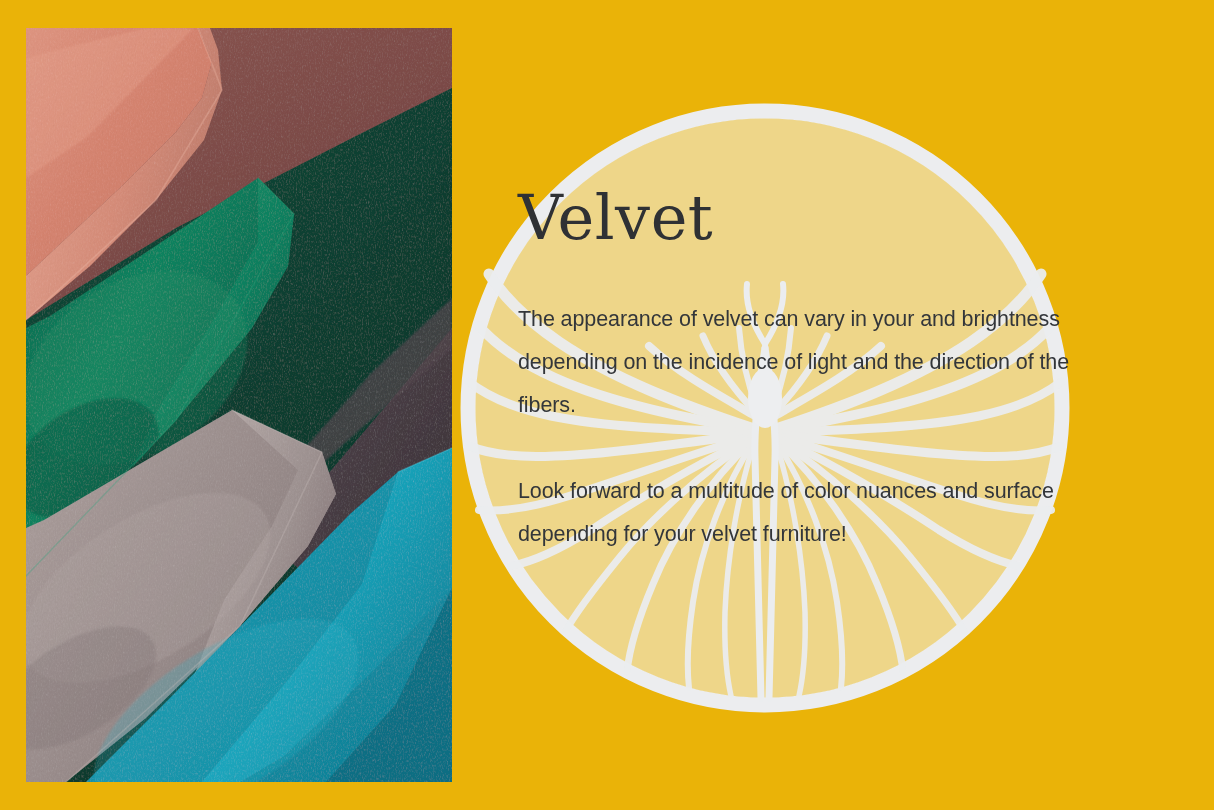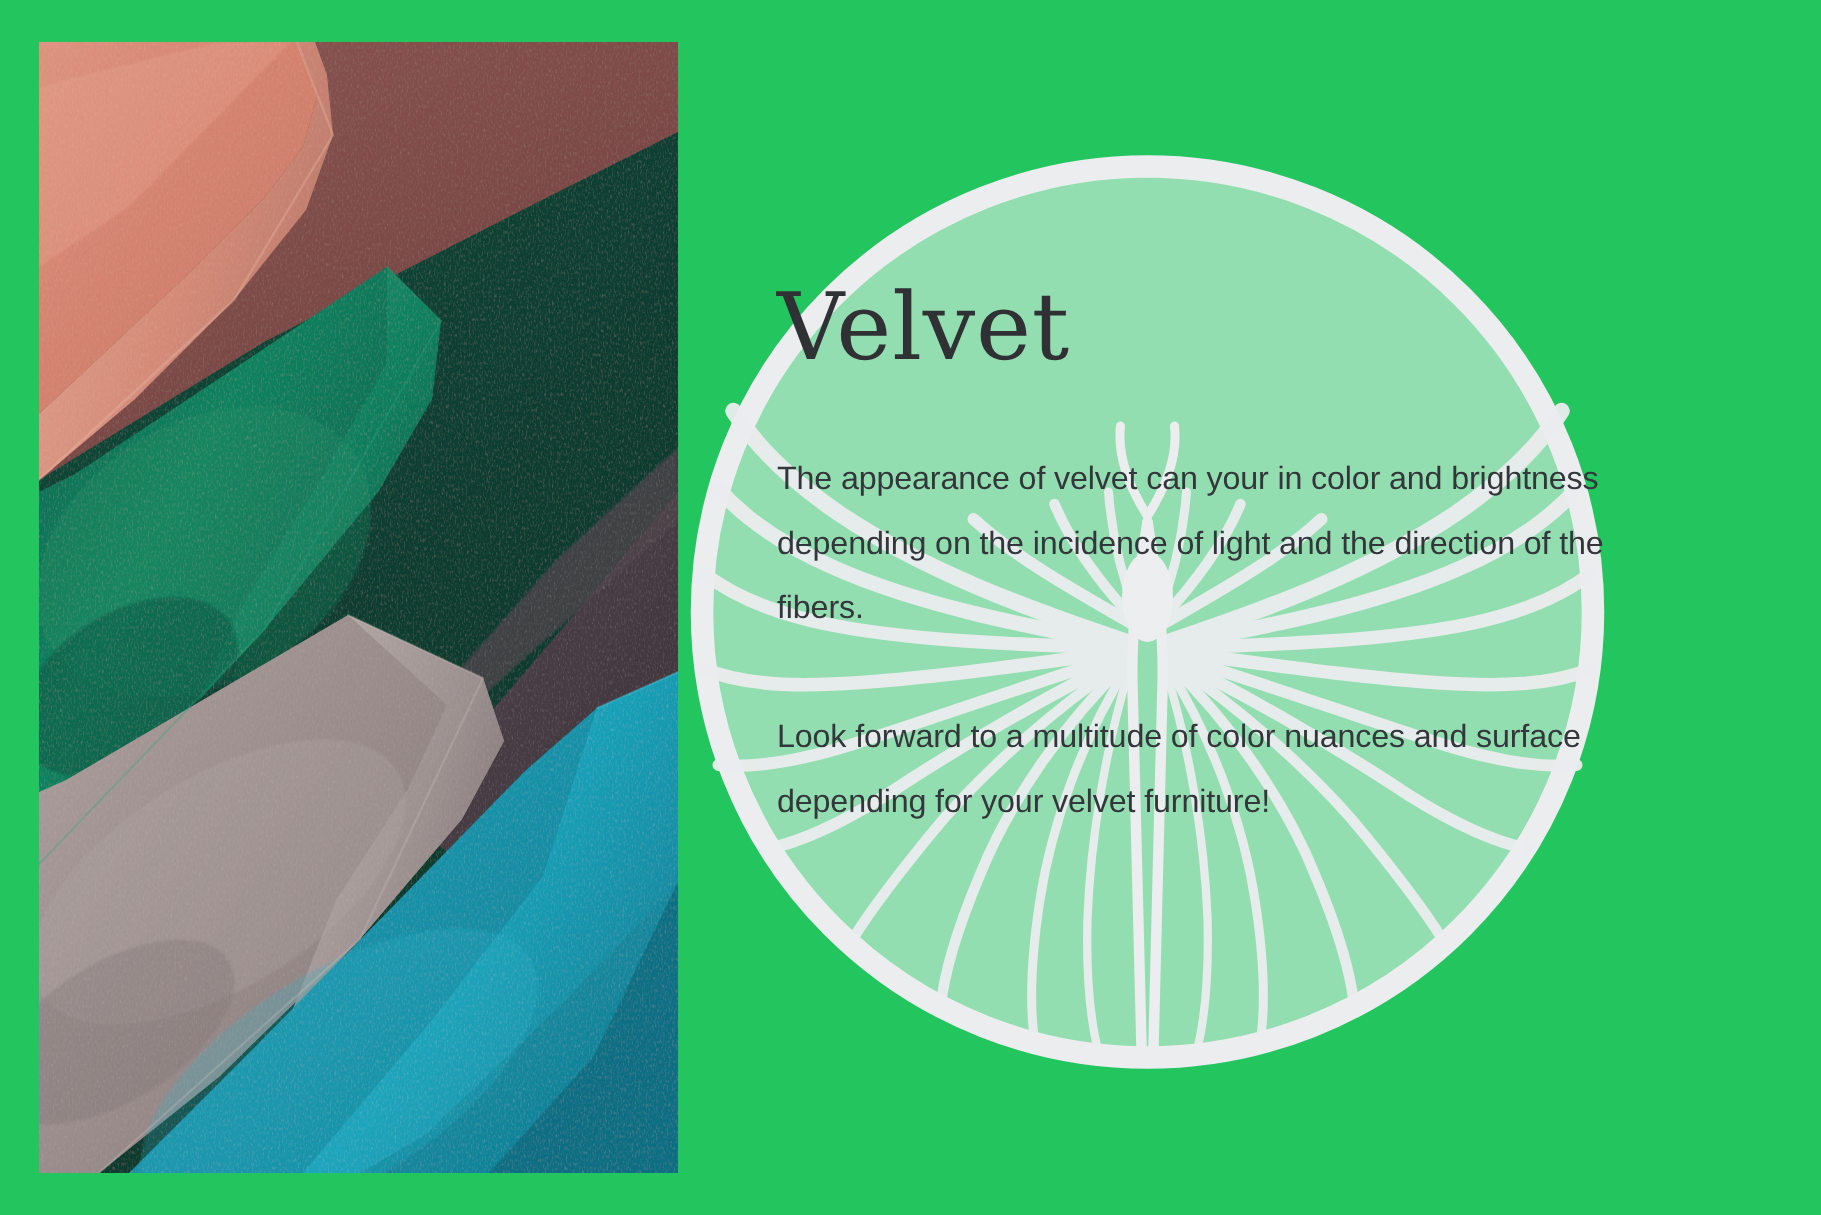--- a/index.html
+++ b/index.html
@@ -15,21 +15,21 @@
     background: #f3f4f6;
     font-family: "Liberation Sans", sans-serif;
     position: relative;
   }
 
   
   .stage {
     position: relative;
     width: 1214px;
     height: 810px;
-    background: #22c55e;
+    background: #eab308;
     overflow: hidden;
   }
 
   
   .watermark {
     position: absolute;
     left: 455px;
     top: 98px;
     width: 620px;
     height: 620px;
@@ -264,18 +264,18 @@
         <path d="M206 382 L296 424 L214 598 L40 754" stroke="#cbc0be" stroke-width="1.4"></path>
         <path d="M372 444 L426 420" stroke="#5fd2e4" stroke-width="1.4"></path>
       </g>
     </svg>
   </div>
 
   <div class="content">
     <h1 class="title">Velvet</h1>
 
     <div class="paragraphs">
-      <p class="para">The appearance of velvet can your in color and brightness depending on the incidence of light and the direction of the fibers.</p>
+      <p class="para">The appearance of velvet can vary in your and brightness depending on the incidence of light and the direction of the fibers.</p>
       <p class="para">Look forward to a multitude of color nuances and surface depending for your velvet furniture!</p>
     </div>
   </div>
 
 </div>
 
 </body></html>

